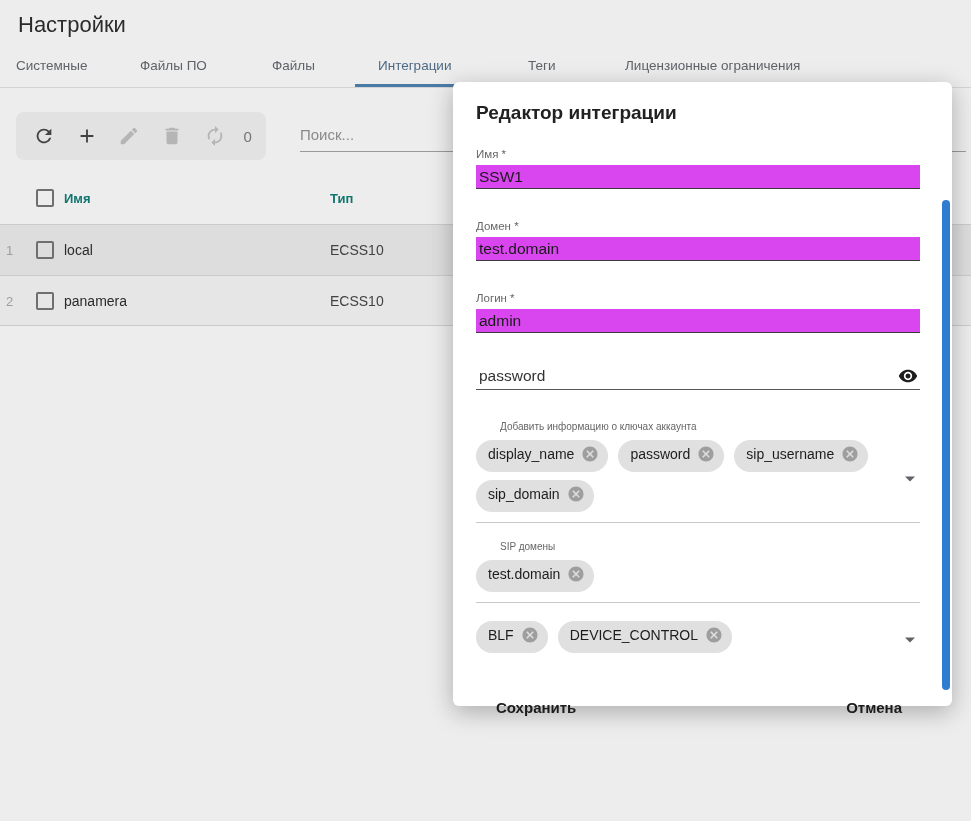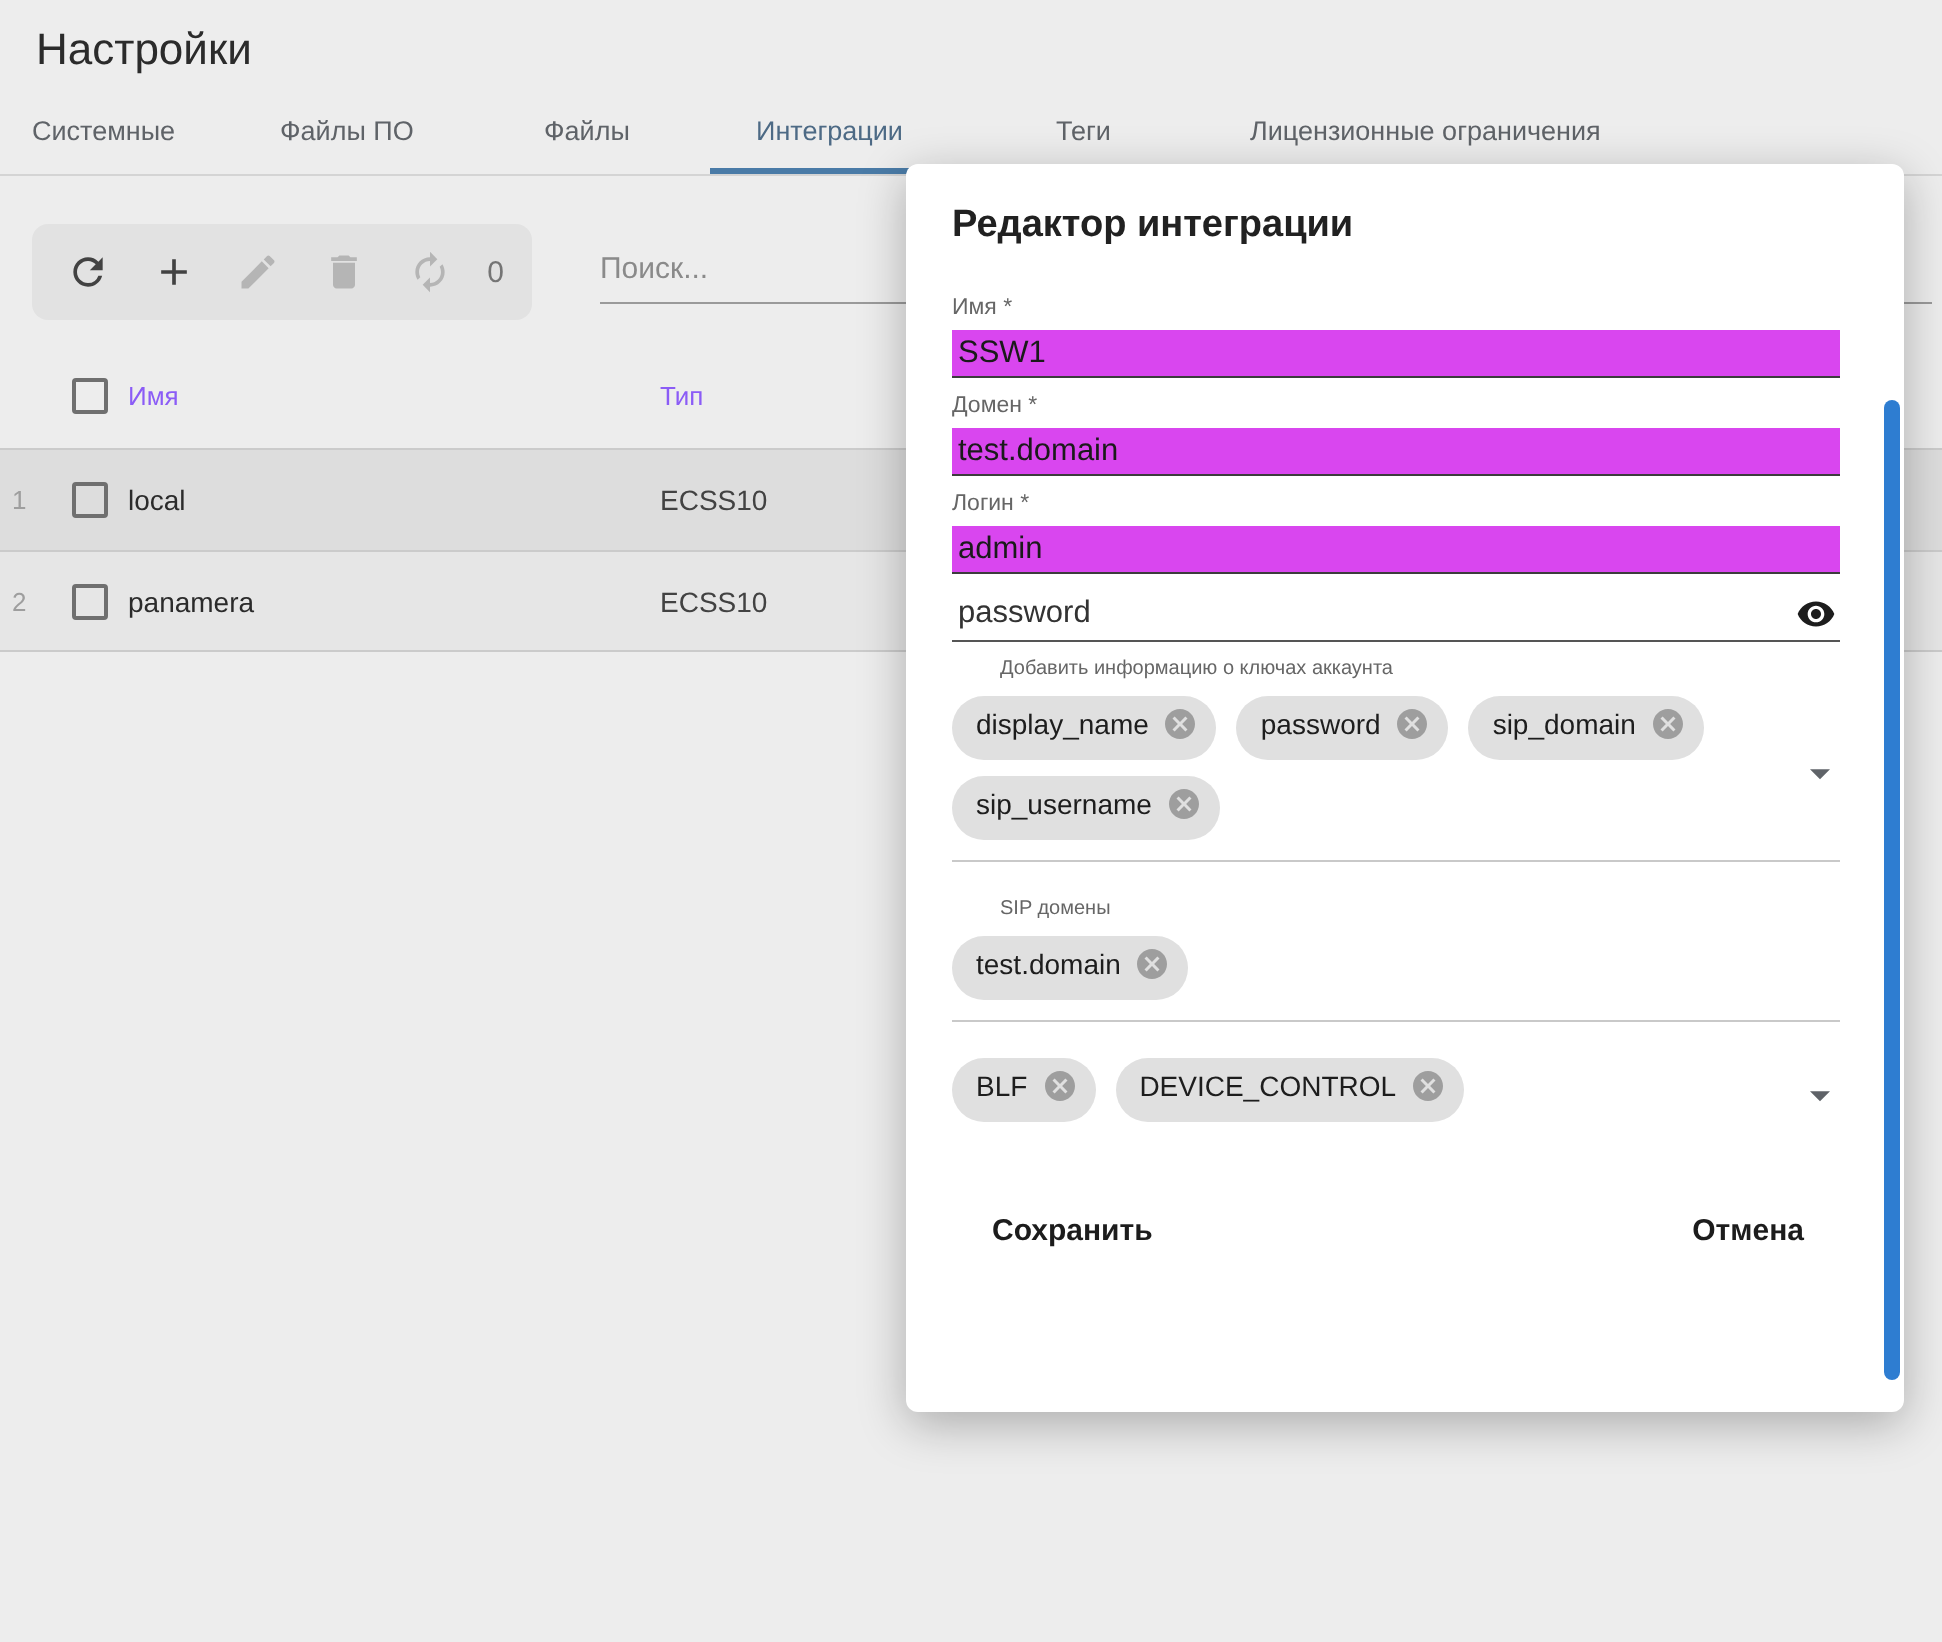--- a/index.html
+++ b/index.html
@@ -66,41 +66,41 @@
   
   .trow { position:absolute; left:0; width:971px; }
   .thead { top:172px; height:53px; border-bottom:1px solid #cbcbcb; }
   .row1  { top:225px; height:51px; background:#dddddd; border-bottom:1px solid #cbcbcb; cursor:pointer; }
   .row2  { top:276px; height:50px; background:#e6e6e6; border-bottom:1px solid #cbcbcb; cursor:pointer; }
   .cell { position:absolute; top:50%; transform:translateY(-50%); }
   .cell-num   { left:6px;  font-size:13px; color:#9e9e9e; }
   .cell-check { left:36px; }
   .cell-name  { left:64px;  font-size:14px; color:#2b2b2b; }
   .cell-type  { left:330px; font-size:14px; color:#424242; }
-  .thead .cell-name, .thead .cell-type { font-size:13px; color:#8b5cf6; font-weight:400; }
+  .thead .cell-name, .thead .cell-type { font-size:13px; color:#0f766e; font-weight:700; }
   .checkbox {
     width:18px; height:18px; border:2px solid #6f6f6f; border-radius:2px;
     background:transparent; display:block; cursor:pointer;
   }
 
   
   .dialog {
     position:absolute; left:453px; top:82px; width:499px; height:624px;
     background:#ffffff; border-radius:6px;
     box-shadow:0 6px 24px rgba(0,0,0,0.28);
     z-index:10;
   }
   .dialog-body {
     position:relative; height:100%;
     padding:20px 32px 0 23px;
   }
   .dialog-title {
     font-size:19px; font-weight:700; color:#212121; margin-bottom:24px;
   }
-  .field { margin-bottom:8px; }
+  .field { margin-bottom:31px; }
   .field-label { font-size:11.5px; color:#666666; margin-bottom:5px; }
   .field-value {
     font-size:15.5px; color:#1a1a1a; min-height:22px;
     padding:3px 3px 2px 3px; border-bottom:1px solid #3c3c3c;
     cursor:text;
   }
   .field-value.filled { background:#d946ef; }
   .password-line {
     display:flex; align-items:center; border-bottom:1px solid #555555;
   }
@@ -270,29 +270,29 @@
         </span>
         <span class="chip">
           <span>password</span>
           <button class="chip-remove">
               <svg viewBox="0 0 24 24">
                 <path d="M12 2C6.47 2 2 6.47 2 12s4.47 10 10 10 10-4.47 10-10S17.53 2 12 2zm5 13.59L15.59 17 12 13.41 8.41 17 7 15.59 10.59 12 7 8.41 8.41 7 12 10.59 15.59 7 17 8.41 13.41 12 17 15.59z"></path>
               </svg>
             </button>
         </span>
         <span class="chip">
+          <span>sip_username</span>
+          <button class="chip-remove">
+              <svg viewBox="0 0 24 24">
+                <path d="M12 2C6.47 2 2 6.47 2 12s4.47 10 10 10 10-4.47 10-10S17.53 2 12 2zm5 13.59L15.59 17 12 13.41 8.41 17 7 15.59 10.59 12 7 8.41 8.41 7 12 10.59 15.59 7 17 8.41 13.41 12 17 15.59z"></path>
+              </svg>
+            </button>
+        </span>
+        <span class="chip">
           <span>sip_domain</span>
-          <button class="chip-remove">
-              <svg viewBox="0 0 24 24">
-                <path d="M12 2C6.47 2 2 6.47 2 12s4.47 10 10 10 10-4.47 10-10S17.53 2 12 2zm5 13.59L15.59 17 12 13.41 8.41 17 7 15.59 10.59 12 7 8.41 8.41 7 12 10.59 15.59 7 17 8.41 13.41 12 17 15.59z"></path>
-              </svg>
-            </button>
-        </span>
-        <span class="chip">
-          <span>sip_username</span>
           <button class="chip-remove">
               <svg viewBox="0 0 24 24">
                 <path d="M12 2C6.47 2 2 6.47 2 12s4.47 10 10 10 10-4.47 10-10S17.53 2 12 2zm5 13.59L15.59 17 12 13.41 8.41 17 7 15.59 10.59 12 7 8.41 8.41 7 12 10.59 15.59 7 17 8.41 13.41 12 17 15.59z"></path>
               </svg>
             </button>
         </span>
         <button class="dd-arrow">
           <svg viewBox="0 0 24 24">
               <path d="M7 10l5 5 5-5z"></path>
             </svg>

